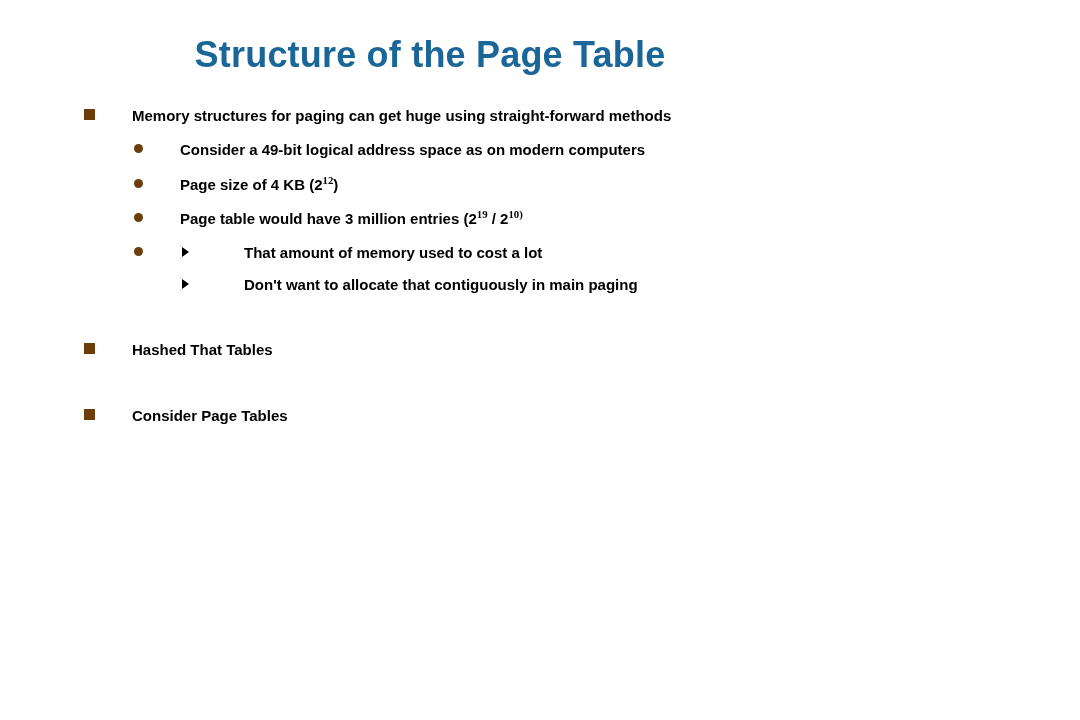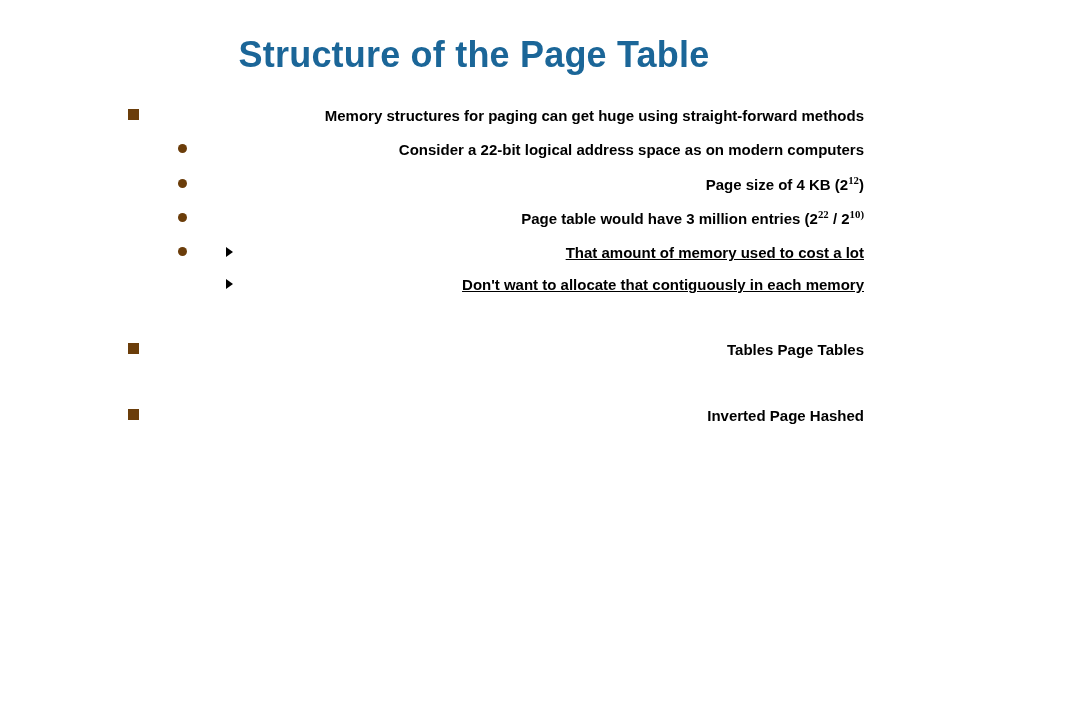--- a/index.html
+++ b/index.html
@@ -10,38 +10,36 @@
     background: #fff;
     font-family: Arial, Helvetica, sans-serif;
     color: #000;
     overflow: hidden;
   }
   .slide {
     position: relative;
     width: 860px;
     height: 720px;
     box-sizing: border-box;
-    margin-left: 44px;
   }
   .title {
     text-align: center;
     color: #1b6698;
     font-weight: 700;
     font-size: 36px;
     padding-top: 34px;
     padding-bottom: 30px;
     letter-spacing: 0.2px;
   }
   .content {
     padding-left: 84px;
     padding-right: 40px;
     font-size: 15px;
     font-weight: 700;
     line-height: 1.35;
-    text-align: right;
   }
   .li1 {
     position: relative;
     padding-left: 48px;
     margin-bottom: 14px;
   }
   .li1.big-space { margin-bottom: 46px; }
   .li1::before {
     content: '';
     position: absolute;
@@ -63,25 +61,24 @@
     position: absolute;
     left: 0;
     top: 4px;
     width: 9px;
     height: 9px;
     background: #6b3d0a;
     border-radius: 50%;
   }
   .li3 {
     position: relative;
-    padding-left: 46px;
+    padding-left: 62px;
     margin-left: 2px;
     margin-top: 12px;
     margin-bottom: 12px;
-    text-decoration: underline;
   }
   .li3::before {
     content: '';
     position: absolute;
     left: 0;
     top: 4px;
     width: 0;
     height: 0;
     border-top: 5px solid transparent;
     border-bottom: 5px solid transparent;
@@ -100,47 +97,47 @@
 <div class="slide">
 
   <div class="title">Structure of the Page Table</div>
 
   <div class="content">
 
     <div class="li1">
       <span>Memory structures for paging can get huge using straight-forward methods</span>
 
       <div class="li2">
-        <span>Consider a 22-bit logical address space as on modern computers</span>
+        <span>Consider a 49-bit logical address space as on modern computers</span>
       </div>
 
       <div class="li2">
         <span>Page size of 4 KB (2</span><sup>12</sup><span>)</span>
       </div>
 
       <div class="li2">
-        <span>Page table would have 3 million entries (2</span><sup>22</sup><span> / 2</span><sup>10)</sup>
+        <span>Page table would have 3 million entries (2</span><sup>19</sup><span> / 2</span><sup>10)</sup>
       </div>
 
       <div class="li2">
 
         <div class="li3">
           <span>That amount of memory used to cost a lot</span>
         </div>
         <div class="li3">
-          <span>Don't want to allocate that contiguously in each memory</span>
+          <span>Don't want to allocate that contiguously in main paging</span>
         </div>
       </div>
     </div>
 
     <div style="height:30px"></div>
 
 
     <div class="li1 big-space">
-      <span>Tables Page Tables</span>
+      <span>Hashed That Tables</span>
     </div>
 
     <div class="li1">
-      <span>Inverted Page Hashed</span>
+      <span>Consider Page Tables</span>
     </div>
 
   </div>
 </div>
 
 </body></html>

